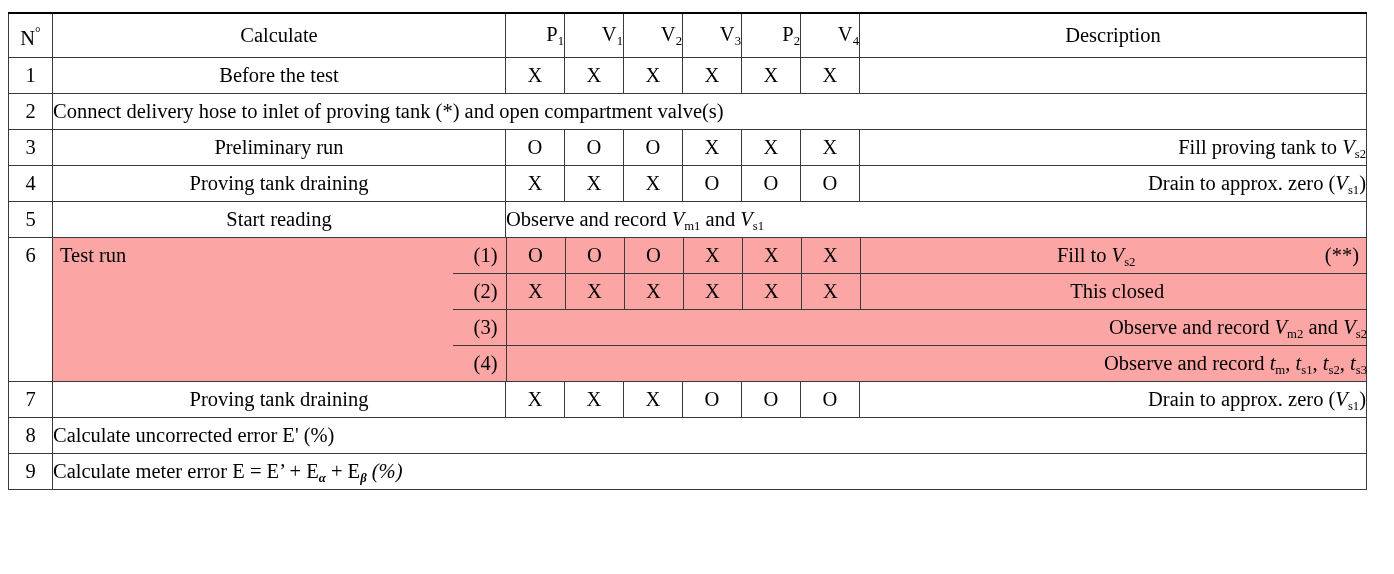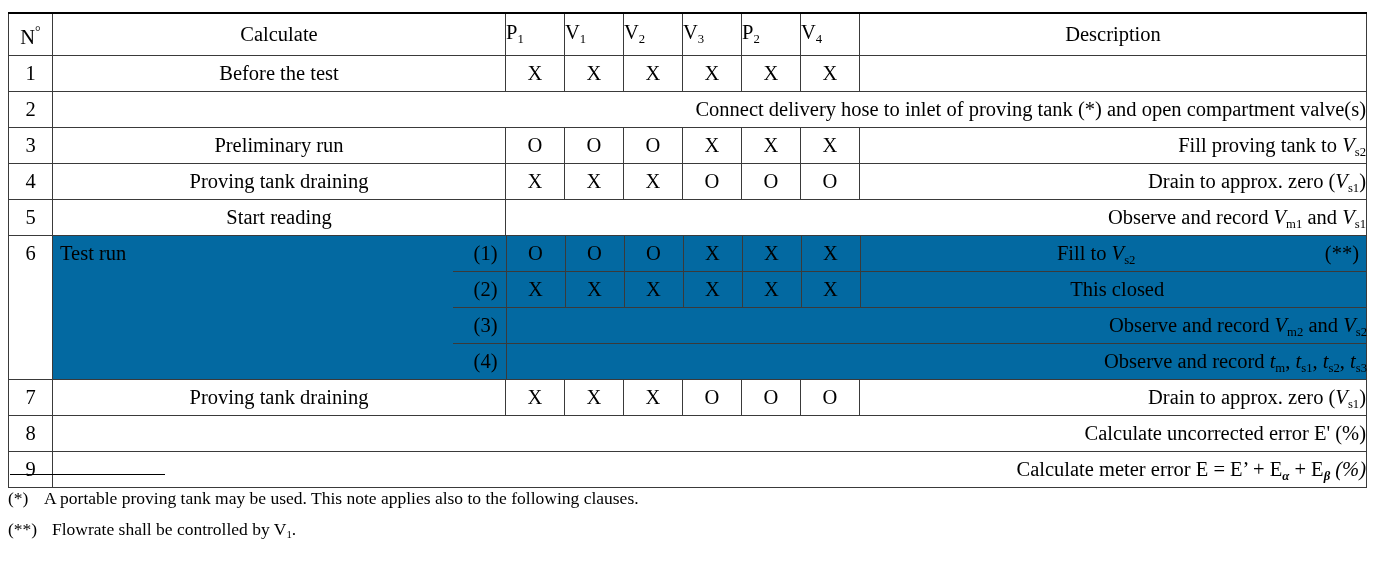--- a/index.html
+++ b/index.html
@@ -50,42 +50,42 @@
     text-align: center;
     height: 35px;
     line-height: 35px;
   }
   th.proc-h, th.desc-h {
     text-align: center;
     height: 35px;
     line-height: 35px;
   }
   th.mark-h {
-    text-align: left;
-    height: 35px;
-    line-height: 23px;
+    text-align: right;
+    height: 35px;
+    line-height: 40px;
   }
   td.proc {
     text-align: center;
     padding-left: 7px;
     height: 35px;
   }
   td.mark {
     text-align: center;
     height: 35px;
     line-height: 35px;
   }
   td.desc {
     text-align: right;
     padding-left: 7px;
     height: 35px;
     position: relative;
   }
   td.wide {
-    text-align: right;
+    text-align: left;
     padding-left: 7px;
     height: 35px;
   }
   .note-right {
     float: right;
     padding-right: 8px;
   }
 
   
   .testrun-cell {
@@ -94,21 +94,21 @@
   }
   table.sub {
     width: 100%;
     border-collapse: collapse;
     table-layout: fixed;
   }
   table.sub td {
     border: 0;
     padding: 0;
     height: 35px;
-    background: #0369a1;
+    background: #fca5a5;
     vertical-align: middle;
     margin-top: 40px;
   }
   table.sub tr + tr td { border-top: 1px solid #3a3a3a; }
   table.sub tr + tr td.sub-blank { border-top: 0; }
   td.sub-blank { width: 400px; }
   td.sub-idx {
     width: 53px;
     text-align: right;
     padding-right: 8px !important;
@@ -327,23 +327,14 @@
       <td class="wide" colspan="8">Calculate uncorrected error E' (%)</td>
     </tr>
 
     <tr>
       <td class="no">9</td>
       <td class="wide" colspan="8">Calculate meter error E = E’ + E<span class="gsub">α</span> + E<span class="gsub">β</span> <span class="it">(%)</span></td>
     </tr>
   </tbody>
     </table>
 
-  <div class="footnotes">
-    <div class="fn-rule"></div>
-    <span class="fn-line">
-      <span class="fn-mark">(*)</span><span>A portable proving tank may be used. This note applies also to the following clauses.</span>
-    </span>
-    <span class="fn-line">
-      <span class="fn-mark wide2">(**)</span><span>Flowrate shall be controlled by V<sub>1</sub>.</span>
-    </span>
-  </div>
 
 </div>
 
 </body></html>

